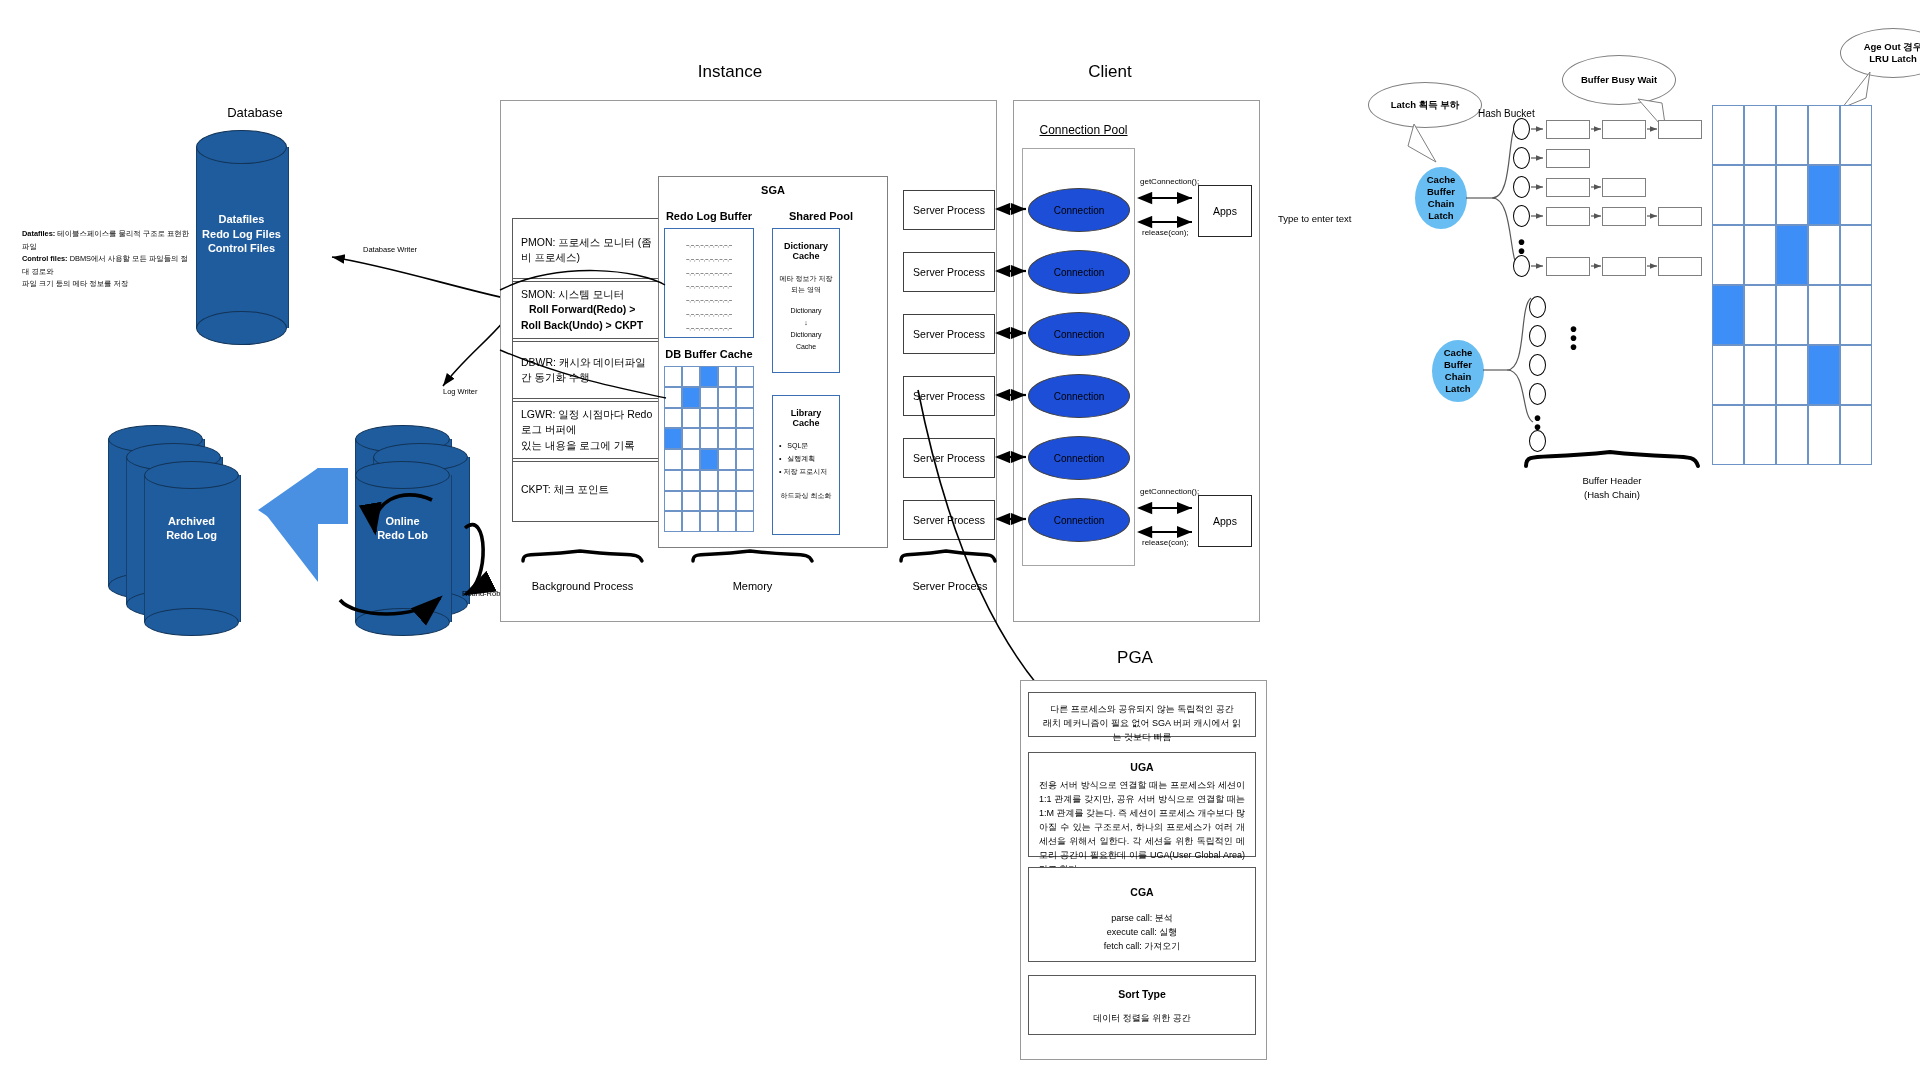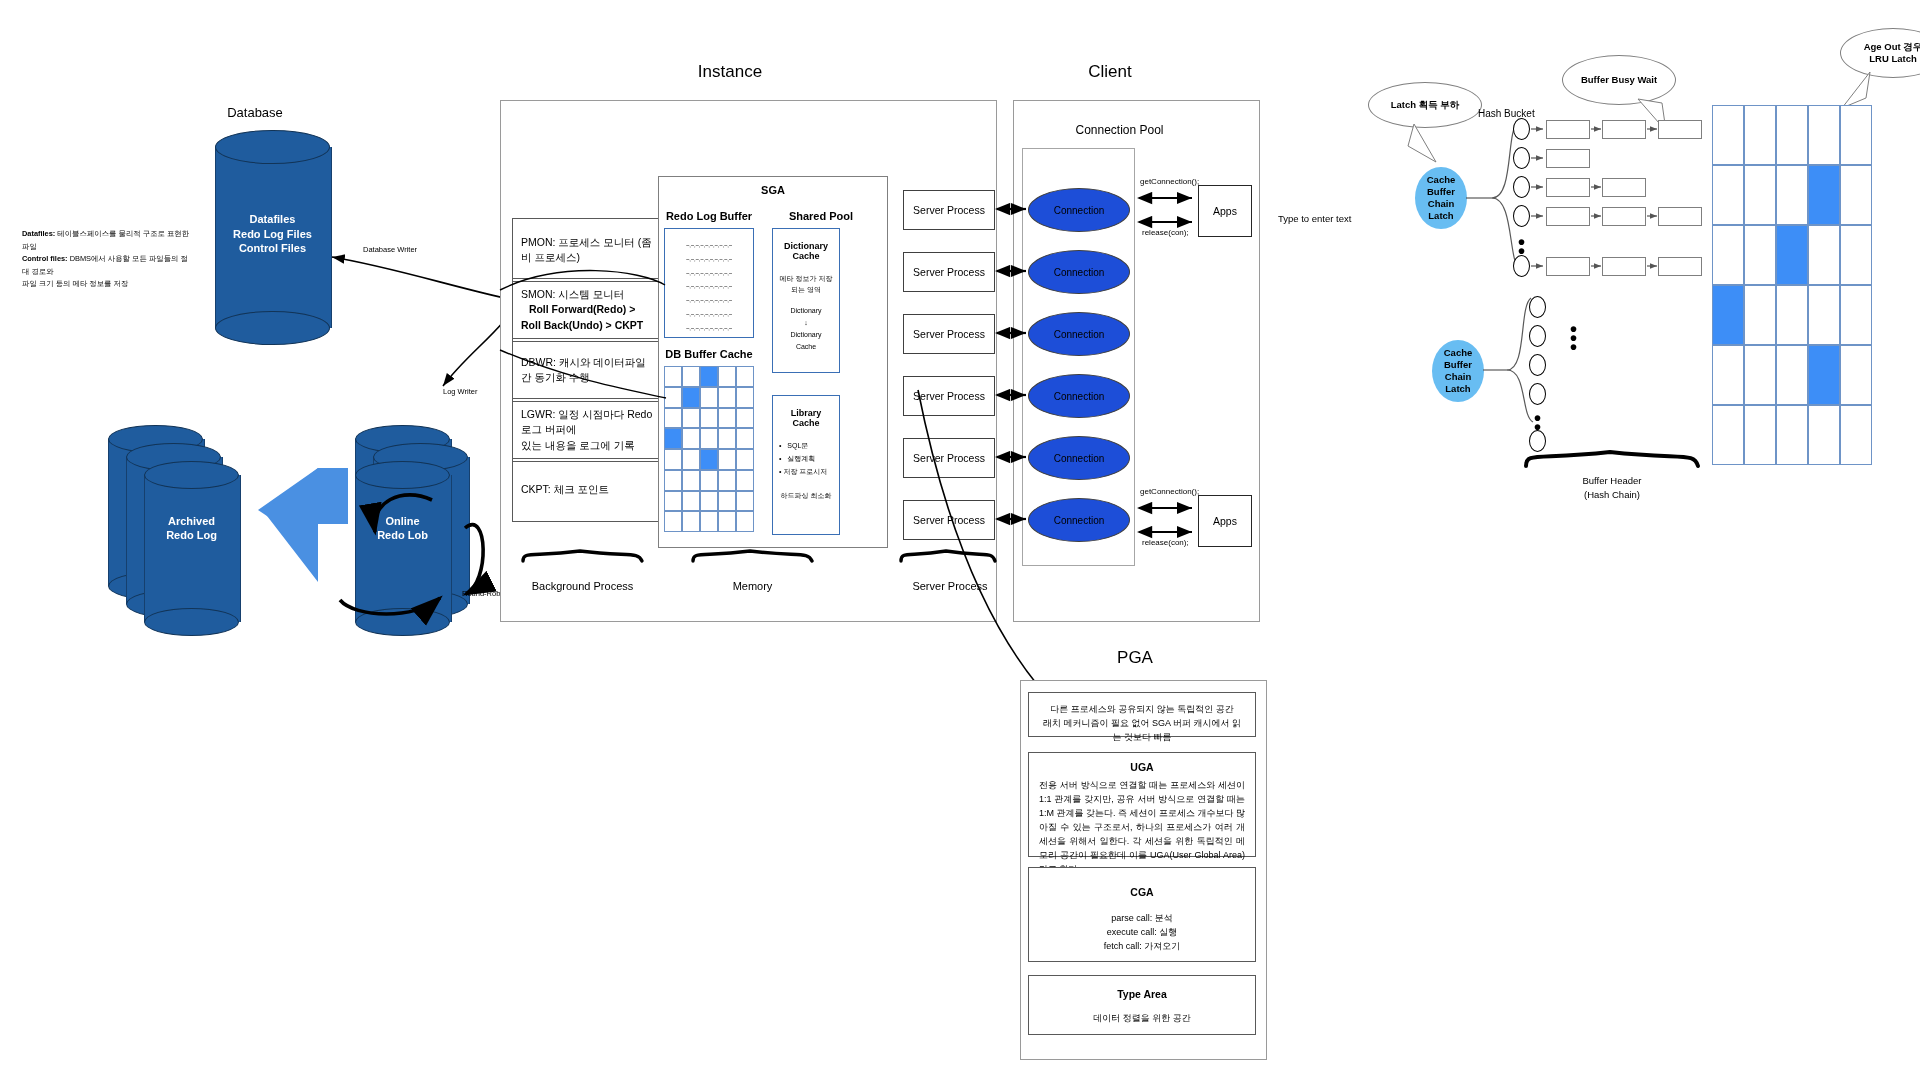--- a/index.html
+++ b/index.html
@@ -36,21 +36,21 @@
   .lbl-sm{font-size:8px;}
   .lbl-xs{font-size:7.5px;}
   svg{overflow:visible;}
   .dots{font-size:20px;line-height:0.45;font-weight:bold;letter-spacing:0;}
 </style>
 </head>
 <body>
 
 <div class="abs ctr ttl" style="left:190px;top:105px;width:130px;font-size:13px;">Database</div>
 
-<div class="cyl" style="left:215px;top:130px;width:115px;height:215px;text-decoration:underline;">
+<div class="cyl" style="left:196px;top:130px;width:91px;height:215px;text-decoration:underline;">
   <div class="side"></div>
   <div class="top"></div>
   <div class="bot"></div>
   <div class="lbl" style="top:38%;">
     <div>Datafiles</div>
     <div>Redo Log Files</div>
     <div>Control Files</div>
   </div>
 </div>
 
@@ -284,21 +284,21 @@
 </div>
 <div class="abs ctr" style="left:890px;top:580px;width:120px;font-size:11px;">Server Process</div>
 
 <svg class="abs" style="left:500px;top:230px;width:190px;height:200px;">
   <path d="M0,60 C60,30 140,40 165,55" stroke="#000" stroke-width="1.4" fill="none"></path>
   <path d="M0,120 C70,150 130,160 166,168" stroke="#000" stroke-width="1.4" fill="none"></path>
 </svg>
 
 <div class="abs ctr ttl" style="left:1060px;top:62px;width:100px;">Client</div>
 <div class="abs panel" style="left:1013px;top:100px;width:245px;height:520px;"></div>
-<div class="abs ctr" style="left:997px;top:123px;width:245px;font-size:12px;">Connection Pool</div>
+<div class="abs ctr" style="left:961px;top:123px;width:245px;font-size:12px;text-decoration:underline;">Connection Pool</div>
 <div class="abs" style="left:1022px;top:148px;width:113px;height:418px;border:1px solid #a6a6a6;background:#fff;box-sizing:border-box;"></div>
 
 <div class="abs conn" style="left:1028px;top:188px;width:100px;height:42px;">
     <span>Connection</span>
   </div>
 <div class="abs conn" style="left:1028px;top:250px;width:100px;height:42px;">
     <span>Connection</span>
   </div>
 <div class="abs conn" style="left:1028px;top:312px;width:100px;height:42px;">
     <span>Connection</span>
@@ -383,21 +383,21 @@
 </div>
 
 <div class="abs pgabox" style="left:1028px;top:867px;width:228px;height:95px;padding-top:12px;">
   <div class="pgahdr" style="margin-bottom:14px;margin-top:6px;">CGA</div>
   <div class="pgatxt">parse call: 분석</div>
   <div class="pgatxt">execute call: 실행</div>
   <div class="pgatxt">fetch call: 가져오기</div>
 </div>
 
 <div class="abs pgabox" style="left:1028px;top:975px;width:228px;height:60px;padding-top:12px;">
-  <div class="pgahdr" style="margin-bottom:12px;">Type Area</div>
+  <div class="pgahdr" style="margin-bottom:12px;">Sort Type</div>
   <div class="pgatxt">데이터 정렬을 위한 공간</div>
 </div>
 
 <div class="abs callout" style="left:1368px;top:82px;width:112px;height:44px;">
   <span>Latch 획득 부하</span>
 </div>
 <svg class="abs" style="left:1400px;top:120px;width:60px;height:50px;">
   <path d="M14,4 L36,42 L8,26 Z" fill="#fff" stroke="#7f7f7f" stroke-width="1"></path>
 </svg>
 

